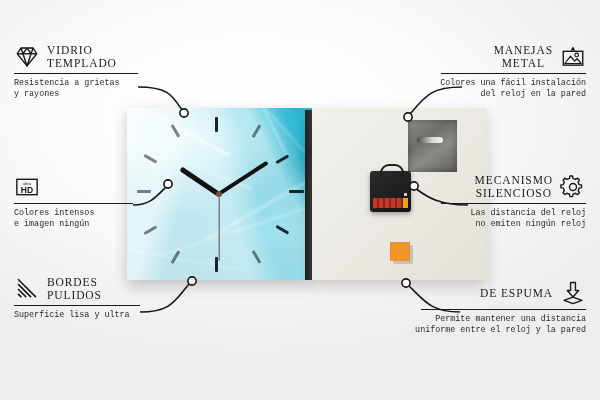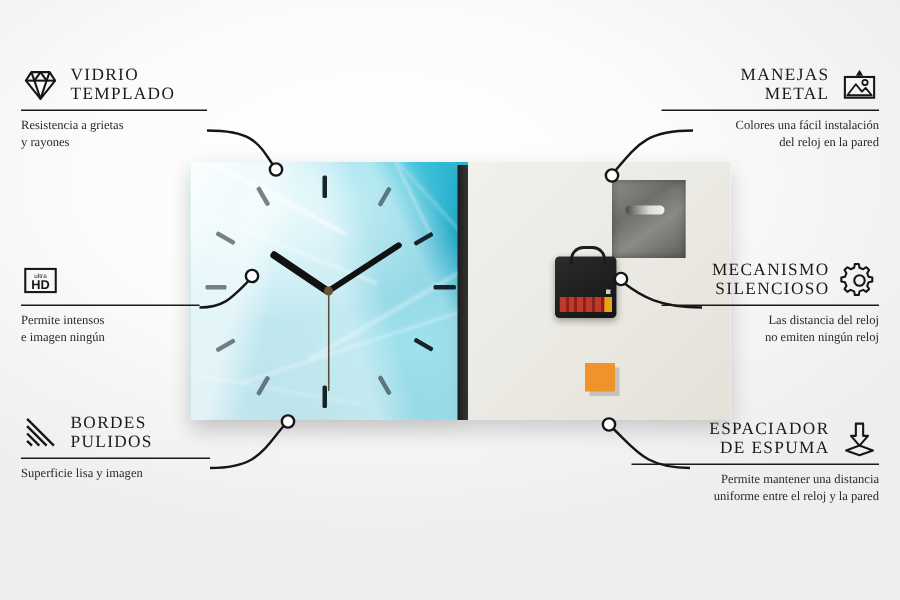--- a/index.html
+++ b/index.html
@@ -12,32 +12,32 @@
     position:relative;
   }
   #stage{position:absolute;inset:0;width:600px;height:400px;}
 
   
   .callout{position:absolute;width:200px;}
   .callout.left{text-align:left;}
   .callout.right{text-align:right;}
 
   .c-head{display:flex;align-items:center;gap:7px;}
-  .callout.right .c-head{flex-direction:row-reverse;}
+  .callout.right .c-head{flex-direction:row-reverse;text-align:center;}
 
   .c-title{
     font-size:11.5px;line-height:13px;font-weight:400;
     letter-spacing:.9px;color:#1b1b1b;text-transform:uppercase;
     font-family:"Liberation Serif",serif;
   }
   .c-ico{width:26px;height:26px;flex:0 0 26px;display:block;}
   .c-rule{height:1px;background:#1a1a1a;margin-top:3px;}
   .c-desc{
     font-size:8.4px;line-height:11px;color:#2a2a2a;margin-top:4px;
-    font-family:Liberation Serif, serif;
+    font-family:Liberation Mono, monospace;
   }
 
   
   #wires{position:absolute;inset:0;pointer-events:none;}
 
   
   .prod{position:absolute;}
   #clock-front{
     left:127px;top:108px;width:185px;height:172px;
     background:
@@ -192,21 +192,21 @@
   <div class="callout left" style="left:14px;top:174px;">
     <div class="c-head">
       <svg class="c-ico" viewBox="0 0 32 32">
         <rect x="3.5" y="6.5" width="25" height="19" fill="none" stroke="#161616" stroke-width="1.7"></rect>
         <text x="16" y="14" font-family="Liberation Sans, sans-serif" font-size="5.2" text-anchor="middle" fill="#161616">ultra</text>
         <text x="16" y="23" font-family="Liberation Sans, sans-serif" font-size="10.5" font-weight="bold" text-anchor="middle" fill="#161616">HD</text>
       </svg>
     </div>
     <div class="c-rule" style="width:119px;"></div>
     <div class="c-desc">
-      <div>Permite intensos</div>
+      <div>Colores intensos</div>
       <div>e imagen ningún</div>
     </div>
   </div>
 
   <div class="callout left" style="left:14px;top:276px;">
     <div class="c-head">
       <svg class="c-ico" viewBox="0 0 32 32">
         <g stroke="#161616" stroke-width="1.9" fill="none">
           <path d="M5,4 L27,26"></path>
           <path d="M5,10 L21,26"></path>
@@ -214,21 +214,21 @@
           <path d="M5,22 L9,26"></path>
         </g>
       </svg>
       <div>
         <div class="c-title">BORDES</div>
         <div class="c-title">PULIDOS</div>
       </div>
     </div>
     <div class="c-rule" style="width:126px;"></div>
     <div class="c-desc">
-      <div>Superficie lisa y imagen</div>
+      <div>Superficie lisa y ultra</div>
     </div>
   </div>
 
   <div class="callout right" style="left:386px;top:44px;">
     <div class="c-head">
       <svg class="c-ico" viewBox="0 0 32 32">
         <path d="M16,3 L19,8 L13,8 Z" fill="#161616"></path>
         <rect x="4" y="9" width="24" height="17" fill="none" stroke="#161616" stroke-width="1.7"></rect>
         <path d="M6,24 L13,15 L18,21 L21,18 L26,24 Z" fill="none" stroke="#161616" stroke-width="1.5" stroke-linejoin="round"></path>
         <circle cx="20.5" cy="13.5" r="2.2" fill="none" stroke="#161616" stroke-width="1.4"></circle>
@@ -263,21 +263,20 @@
     </div>
   </div>
 
   <div class="callout right" style="left:386px;top:280px;">
     <div class="c-head">
       <svg class="c-ico" viewBox="0 0 32 32">
         <path d="M13,3 L19,3 L19,13 L23,13 L16,21 L9,13 L13,13 Z" fill="none" stroke="#161616" stroke-width="1.7" stroke-linejoin="round"></path>
         <path d="M16,21 L27,25 L16,29 L5,25 Z" fill="none" stroke="#161616" stroke-width="1.7" stroke-linejoin="round"></path>
       </svg>
       <div>
-        <div class="c-title">ESPACIADOR</div>
         <div class="c-title">DE ESPUMA</div>
       </div>
     </div>
     <div class="c-rule" style="width:165px;margin-left:35px;"></div>
     <div class="c-desc">
       <div>Permite mantener una distancia</div>
       <div>uniforme entre el reloj y la pared</div>
     </div>
   </div>
 

